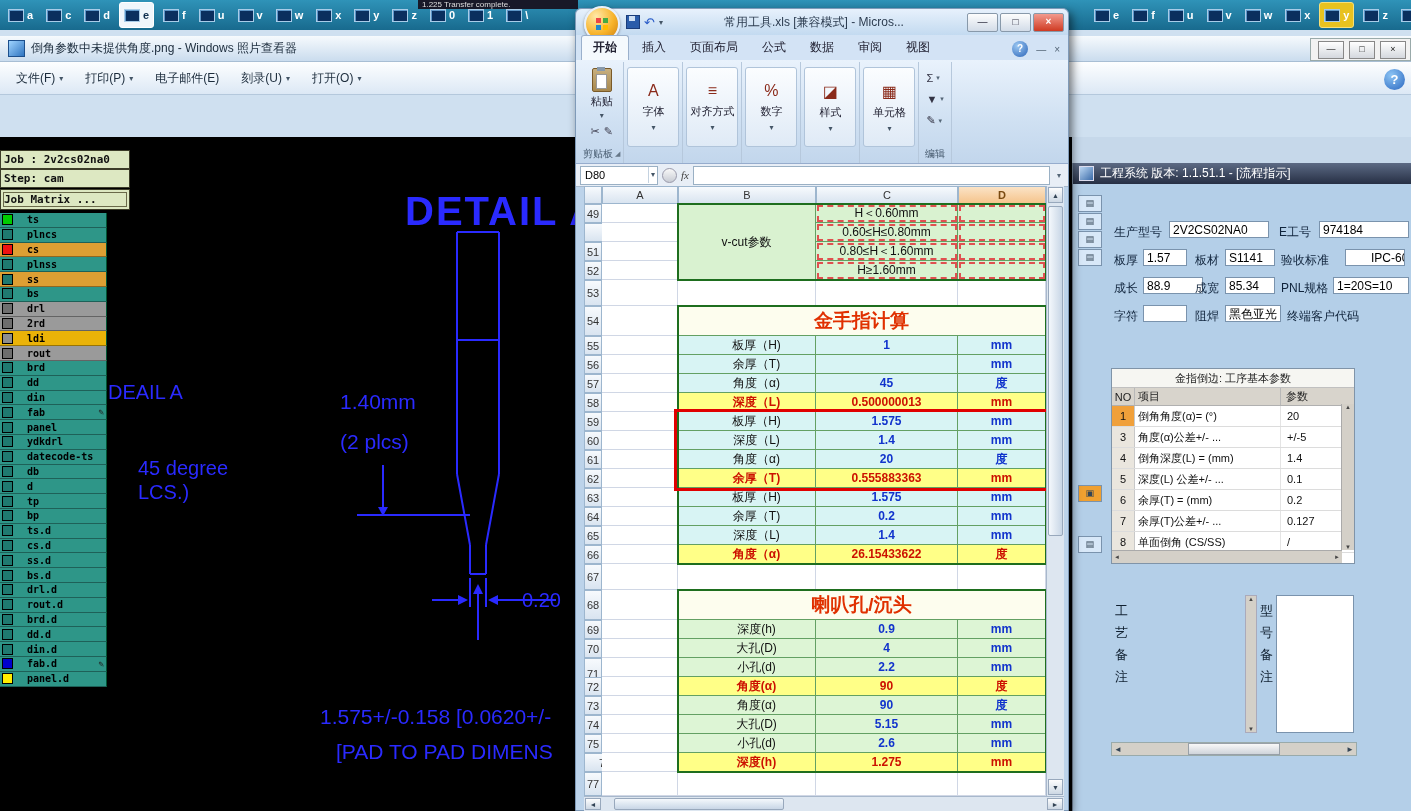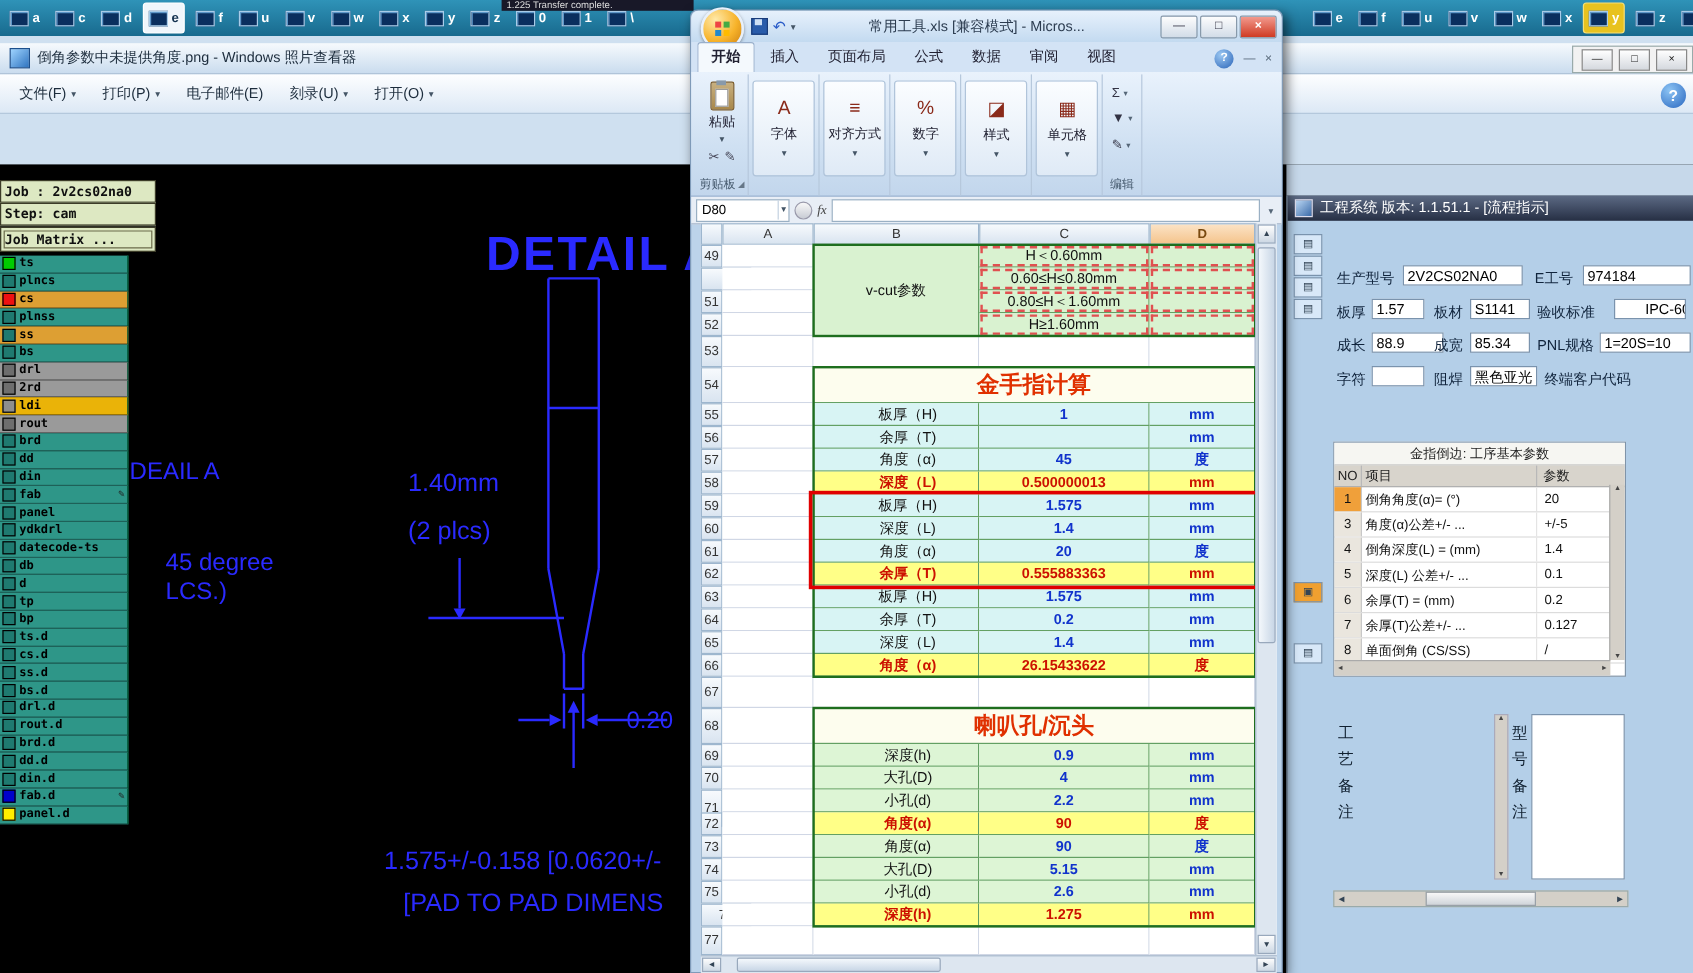--- a/index.html
+++ b/index.html
@@ -42,21 +42,21 @@
   #frag{left:1310px;top:38px;width:101px;height:23px;background:#f2f2f2;border:1px solid #9aa;
         display:flex;align-items:center;justify-content:flex-end;gap:5px;padding-right:4px;box-sizing:border-box;}
   .frag-btn{width:24px;height:16px;background:linear-gradient(#ffffff,#d4d8de);border:1px solid #888;
             font-size:9px;line-height:14px;text-align:center;color:#222;}
 
   
   .job-box{left:0;width:130px;height:19px;background:#dde8c2;border:1px solid #3c3c28;box-sizing:border-box;
            font:bold 11px "DejaVu Sans Mono",monospace;color:#101010;line-height:17px;padding-left:3px;}
   #job-matrix{box-shadow:inset 0 0 0 2px #dde8c2, inset 0 0 0 3px #6a6a4a;}
   #layers{left:0;top:213px;width:107px;}
-  .layer{height:14.8px;display:flex;align-items:center;gap:3px;padding-left:2px;box-sizing:border-box;
+  .layer{height:14.8px;display:flex;align-items:center;gap:14px;padding-left:2px;box-sizing:border-box;
          border-bottom:1px solid rgba(0,0,0,.35);border-right:1px solid #053;
          font:bold 10px "DejaVu Sans Mono",monospace;color:#000;cursor:pointer;}
   .layer-teal{background:#2e9688;} .layer-orange{background:#dd9f33;}
   .layer-gray{background:#9a9a9a;} .layer-lightgray{background:#eab308;}
   .swatch{width:11px;height:11px;border:1px solid #000;box-sizing:border-box;flex:none;}
   .layer-pencil{margin-left:auto;padding-right:2px;font-size:9px;color:#222;}
 
   
   #right-gap{left:1072px;top:137px;width:339px;height:26px;background:#c6d8ea;}
   #eng{left:1072px;top:163px;width:339px;height:648px;background:#b4cfe8;border-left:1px solid #7a8ba0;box-sizing:border-box;}

